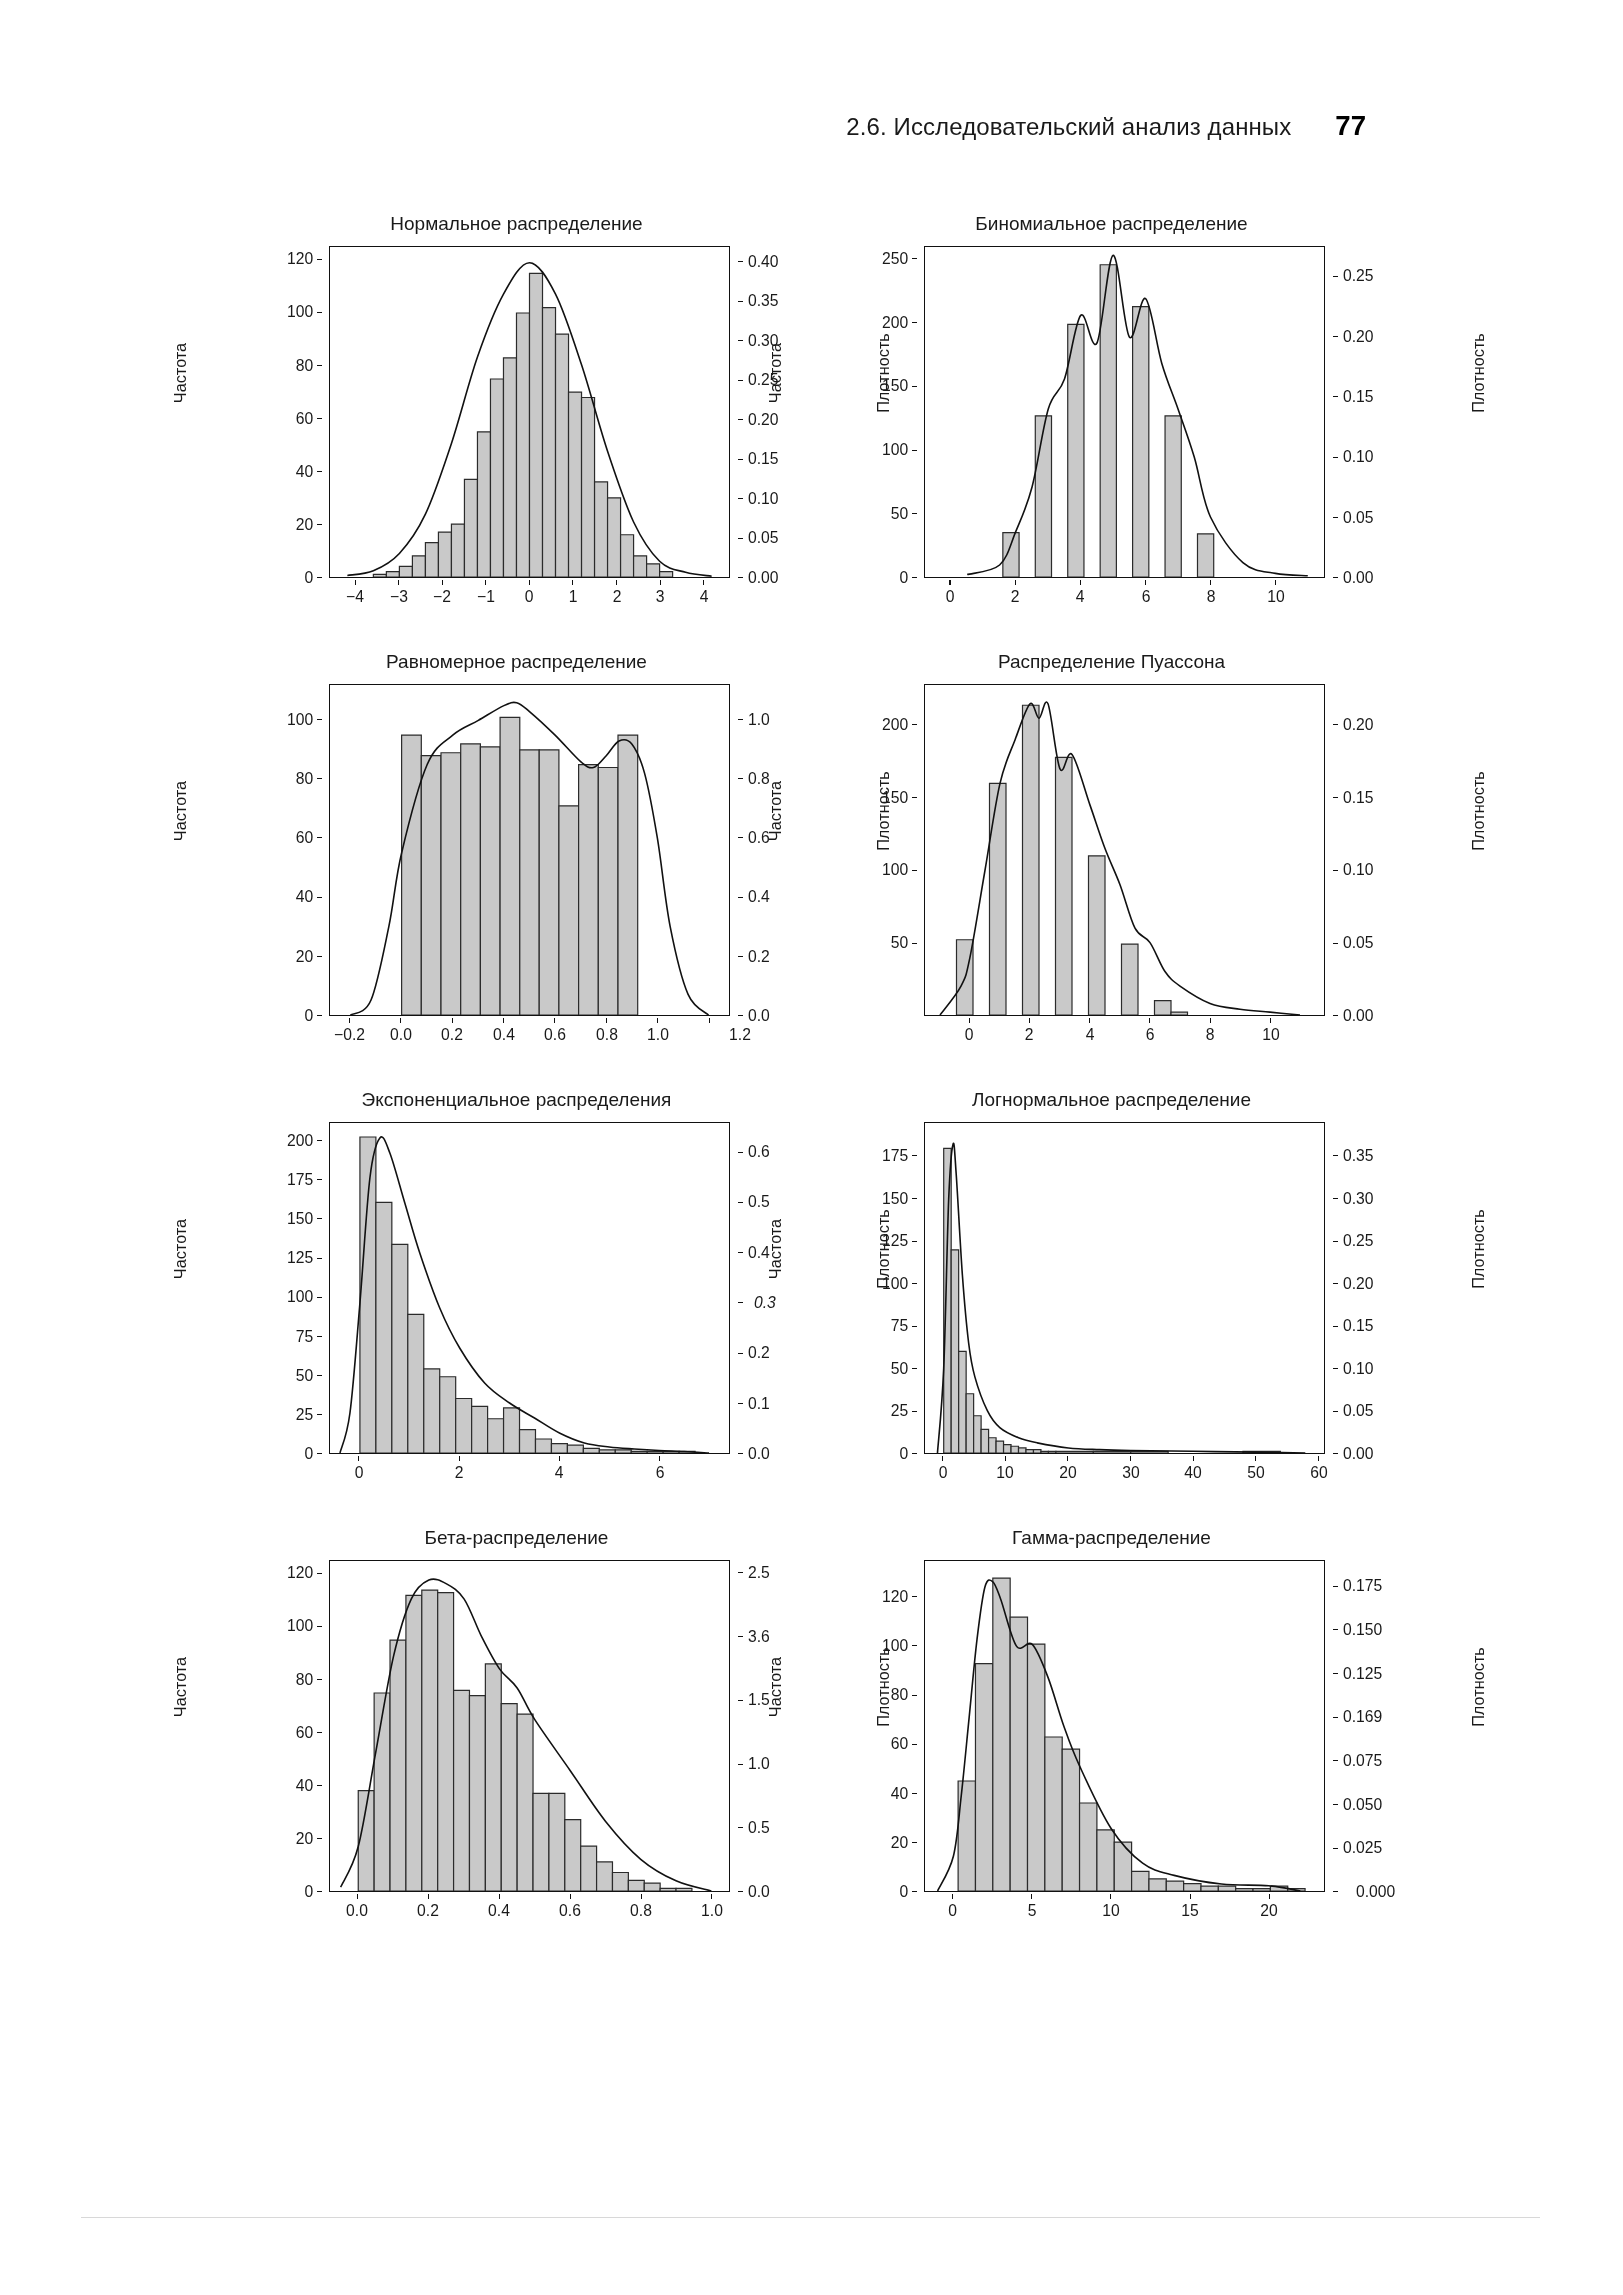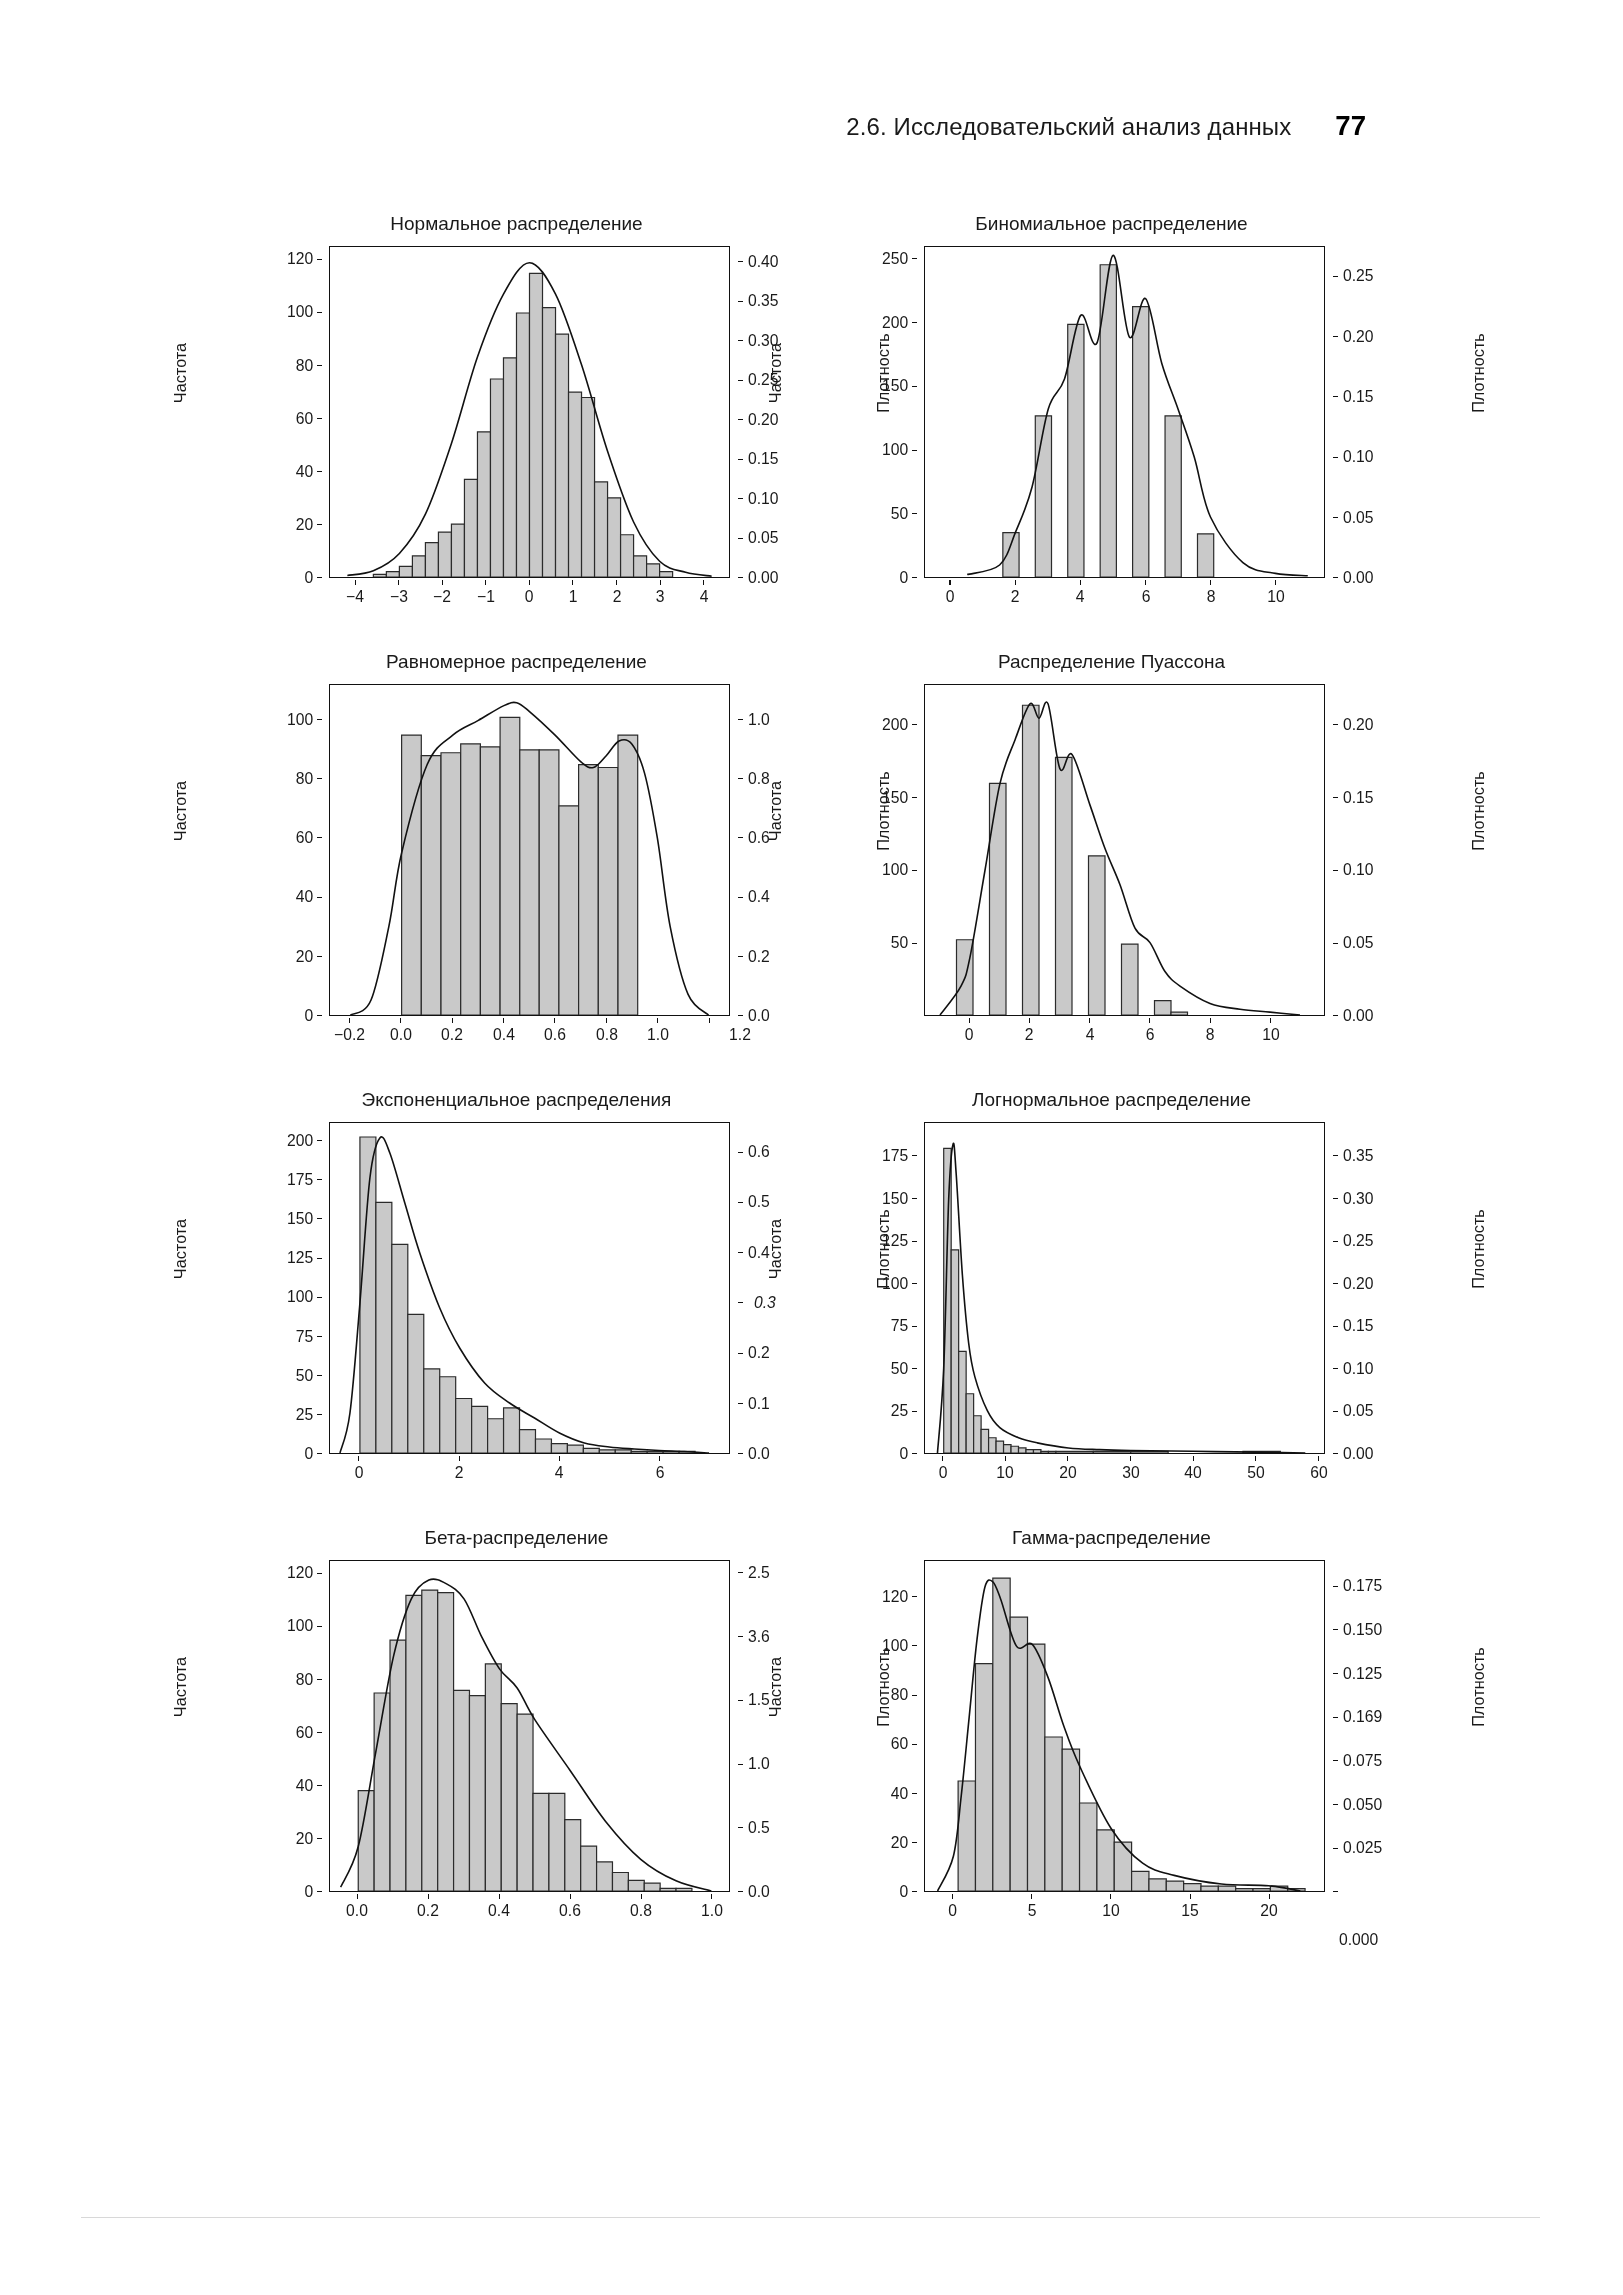--- a/index.html
+++ b/index.html
@@ -744,21 +744,21 @@
             <div class="ytick" style="top: 184px; right: 8.8px;">60</div>
             <div class="tickmark" style="top: 184px; left: 98px; width: 5px; height: 1.3px;"></div>
             <div class="ytick" style="top: 135px; right: 8.8px;">80</div>
             <div class="tickmark" style="top: 135px; left: 98px; width: 5px; height: 1.3px;"></div>
             <div class="ytick" style="top: 86px; right: 8.8px;">100</div>
             <div class="tickmark" style="top: 85px; left: 98px; width: 5px; height: 1.3px;"></div>
             <div class="ytick" style="top: 37px; right: 8.8px;">120</div>
             <div class="tickmark" style="top: 36px; left: 98px; width: 5px; height: 1.3px;"></div>
           </div>
           <div class="ytick-right-wrap">
-            <div class="ytick-right" style="top: 332px; left: 6px; margin-top: 48px;">0.000</div>
+            <div class="ytick-right" style="top: 332px; left: 23px;">0.000</div>
             <div class="tickmark" style="top: 331px; left: 0px; width: 5px; height: 1.3px;"></div>
             <div class="ytick-right" style="top: 288px; left: 10px;">0.025</div>
             <div class="tickmark" style="top: 288px; left: 0px; width: 5px; height: 1.3px;"></div>
             <div class="ytick-right" style="top: 245px; left: 10px;">0.050</div>
             <div class="tickmark" style="top: 244px; left: 0px; width: 5px; height: 1.3px;"></div>
             <div class="ytick-right" style="top: 201px; left: 10px;">0.075</div>
             <div class="tickmark" style="top: 200px; left: 0px; width: 5px; height: 1.3px;"></div>
             <div class="ytick-right" style="top: 157px; left: 10px;">0.169</div>
             <div class="tickmark" style="top: 157px; left: 0px; width: 5px; height: 1.3px;"></div>
             <div class="ytick-right" style="top: 114px; left: 10px;">0.125</div>

